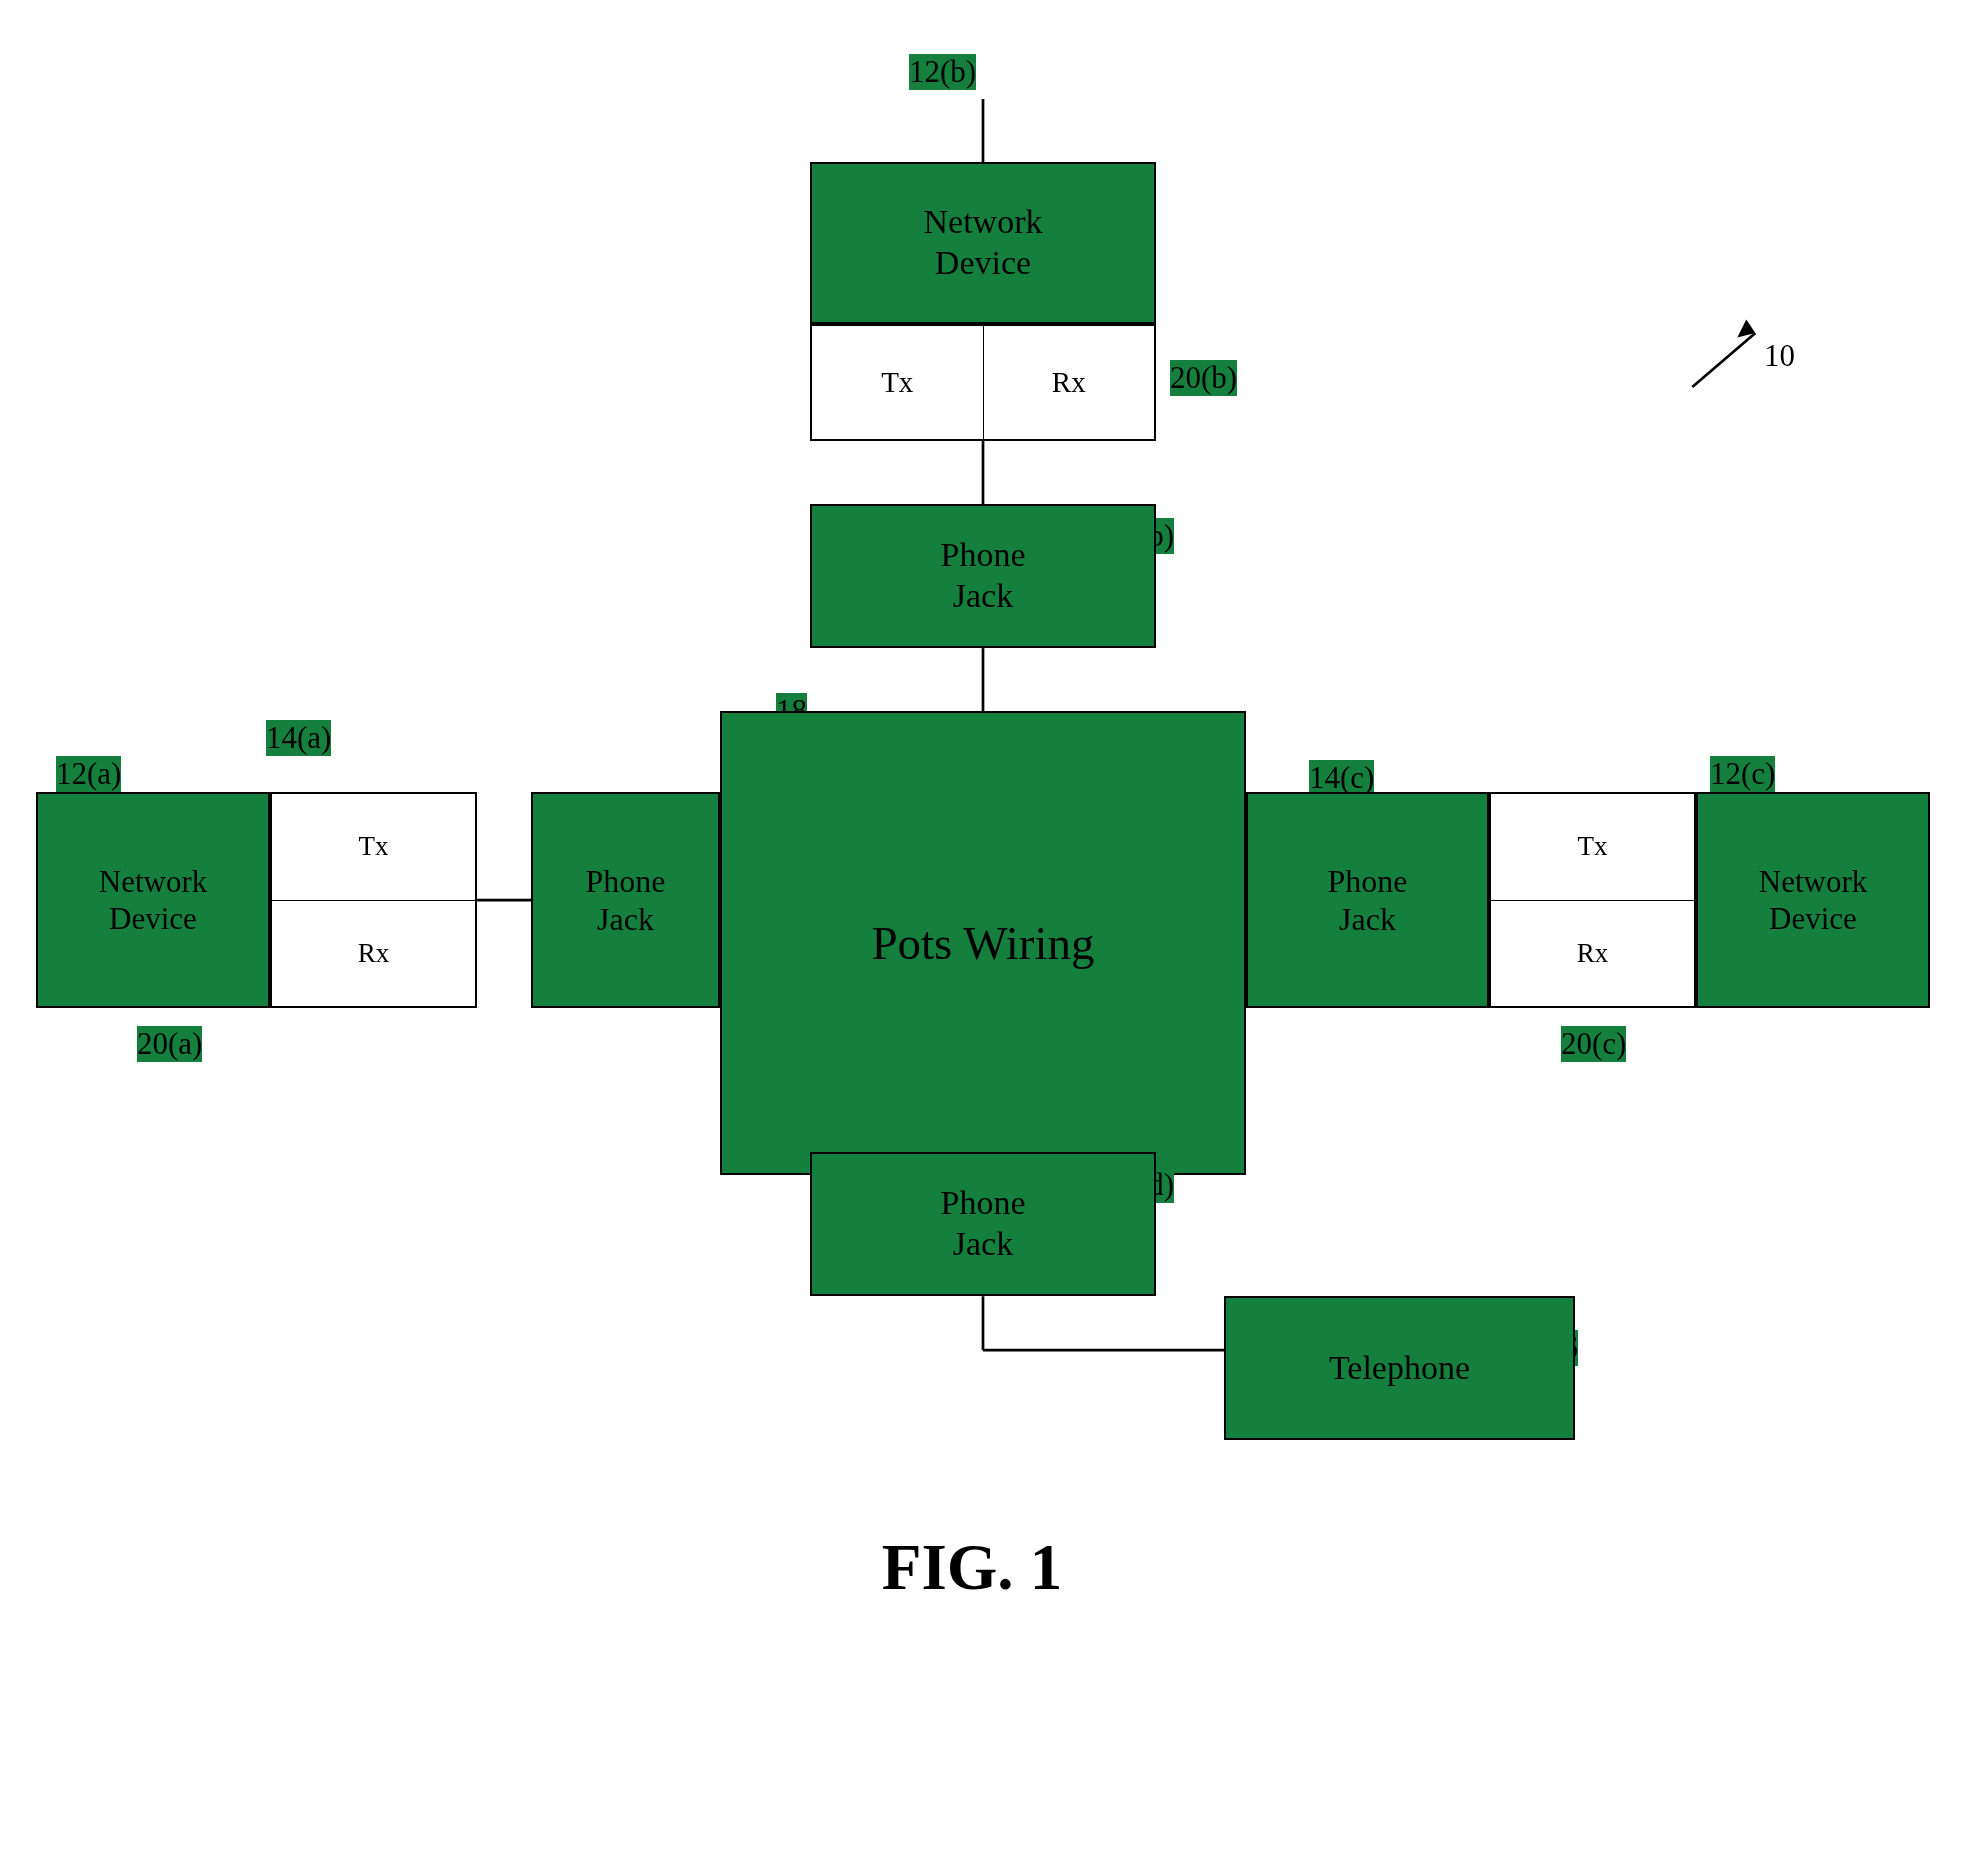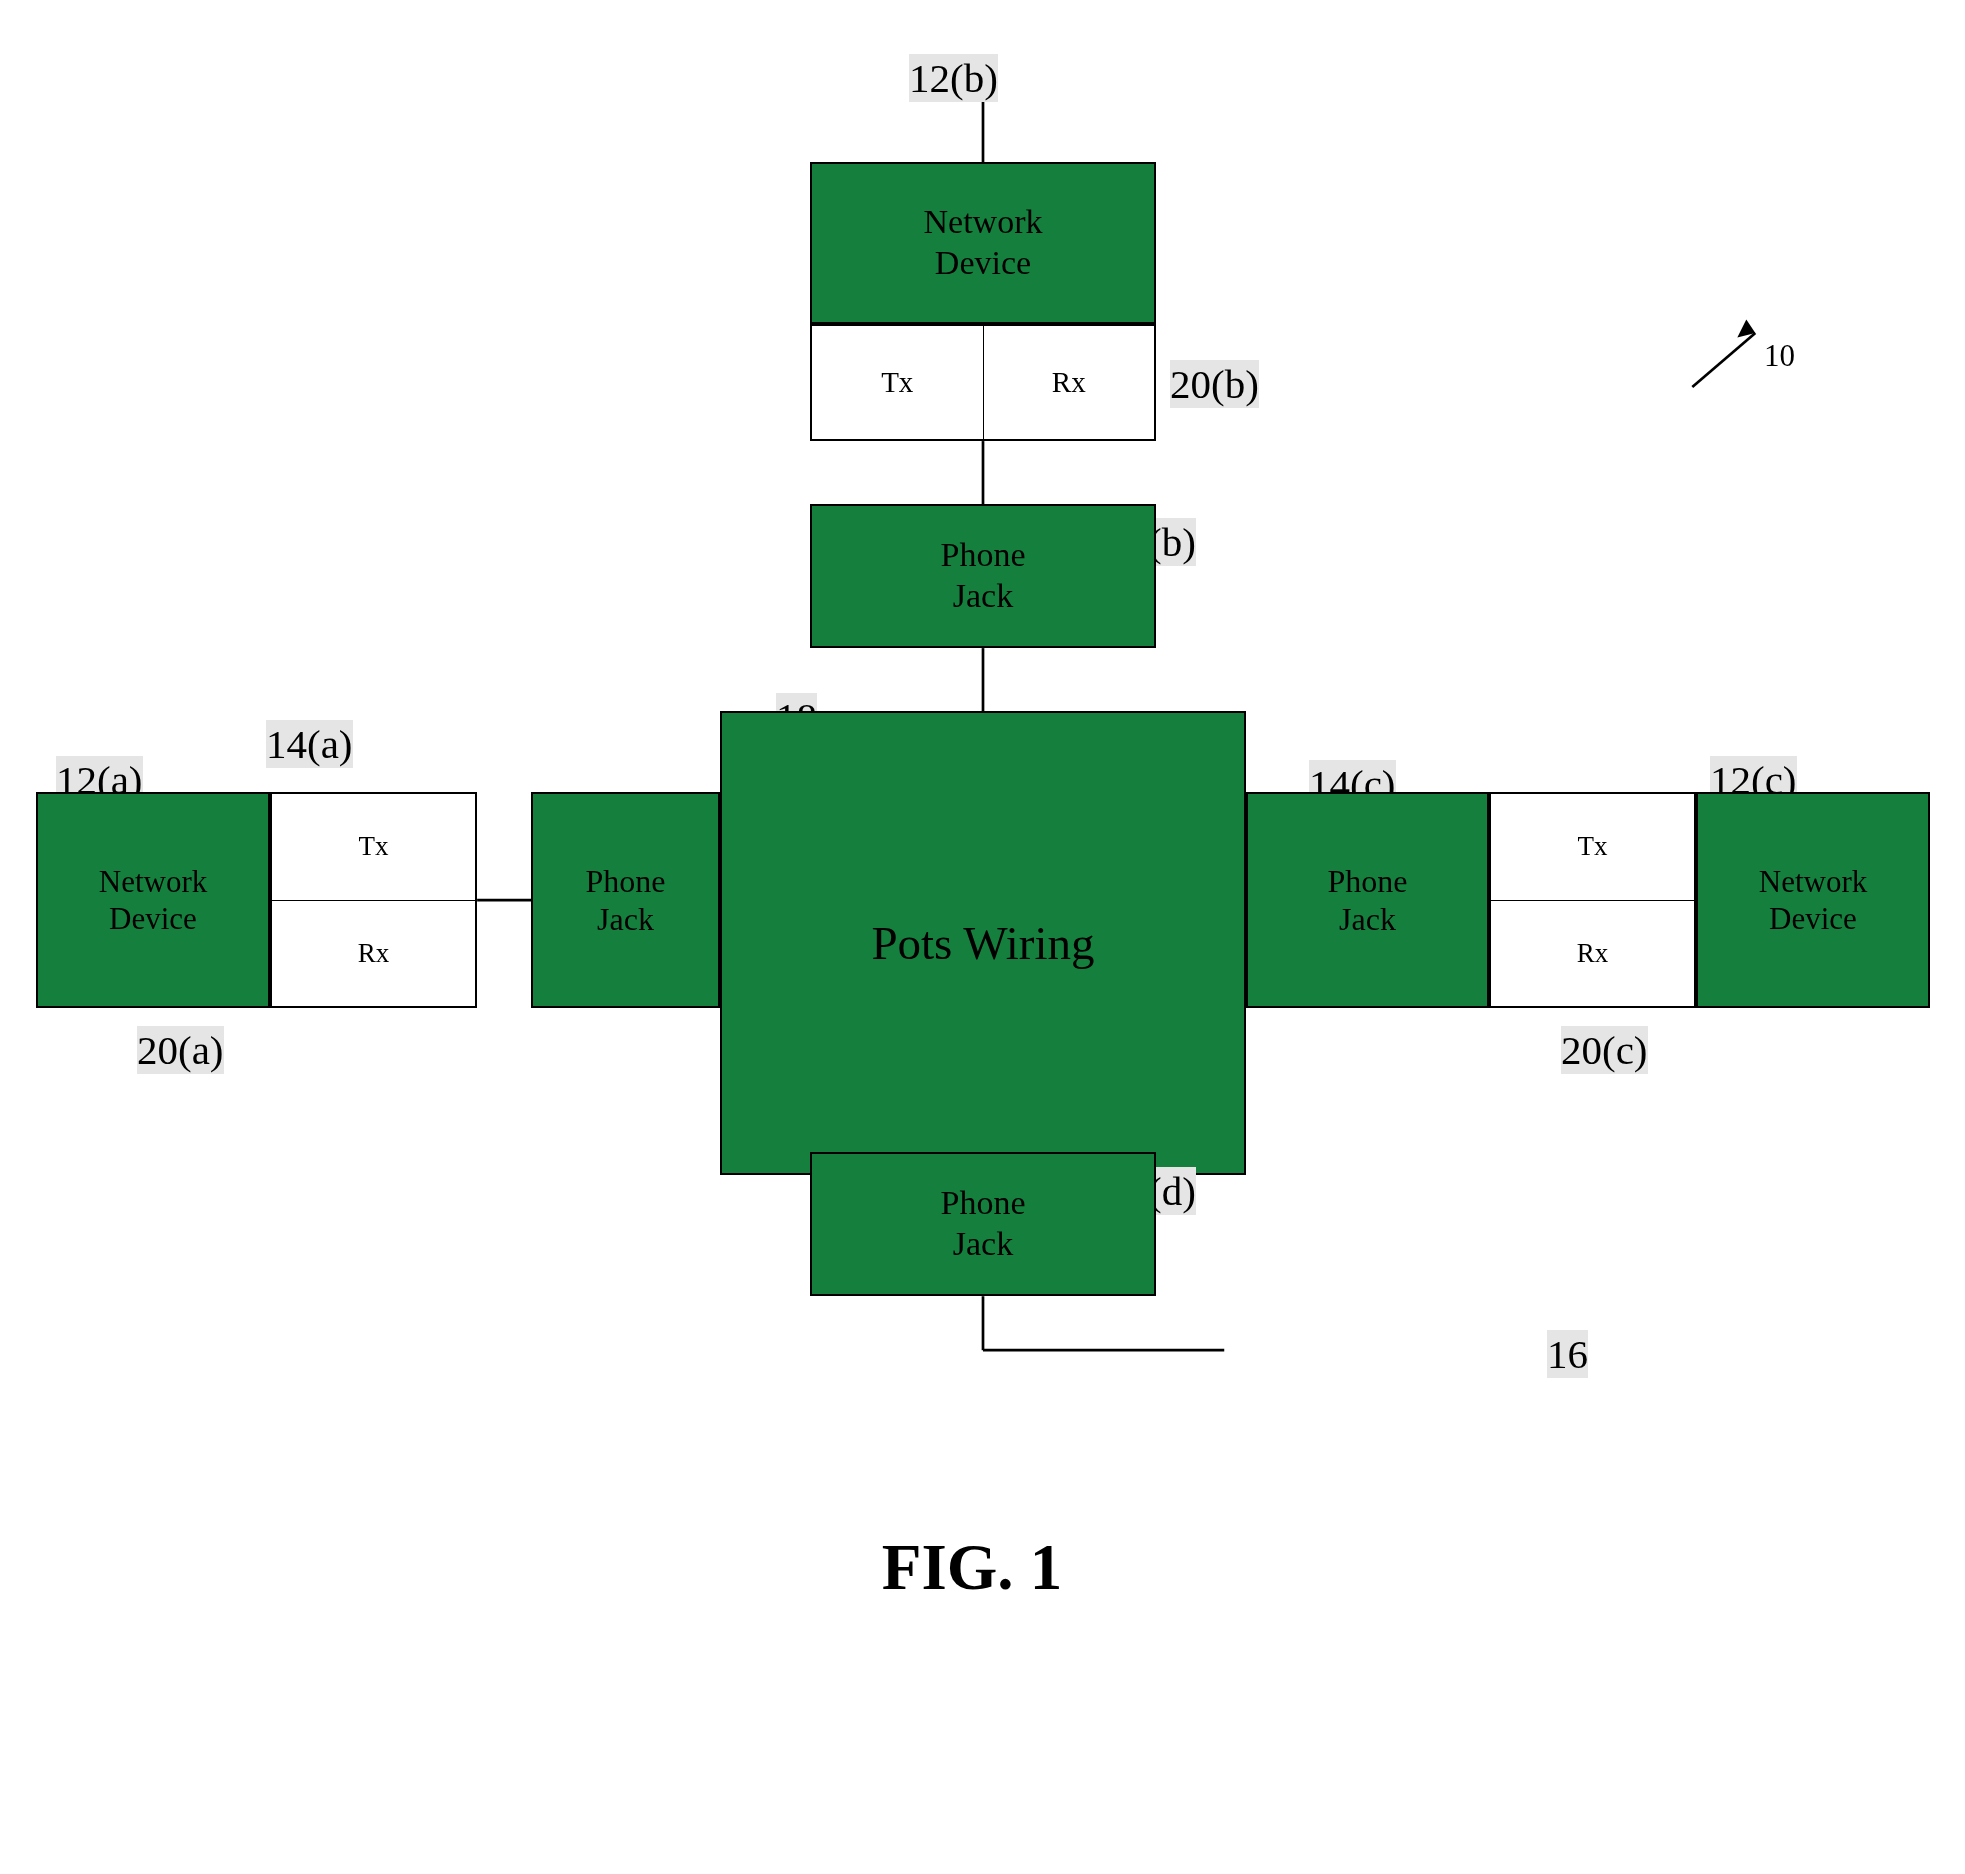--- a/index.html
+++ b/index.html
@@ -43,23 +43,23 @@
     }
 
     svg.lines line {
       stroke: #000;
       stroke-width: 3;
     }
 
     
     .label {
       position: absolute;
-      font-size: 41px;
+      font-size: 31px;
       white-space: nowrap;
-      background: #e5e5e5;
+      background: #15803d;
     }
 
     .fig-label {
       position: absolute;
       font-size: 65px;
       font-weight: bold;
       text-align: center;
     }
 
     .ref-number {
@@ -145,17 +145,18 @@
 
   <div class="label" style="left:1561px; top:1026px;">20(c)</div>
 
   <div class="label" style="left:1309px; top:760px;">14(c)</div>
   <div class="box" style="left:1246px; top:792px; width:243px; height:216px; font-size:32px;">Phone<br>Jack</div>
 
   <div class="label" style="left:1107px; top:1167px;">14(d)</div>
   <div class="box" style="left:810px; top:1152px; width:346px; height:144px; font-size:34px;">Phone<br>Jack</div>
 
   <div class="label" style="left:1547px; top:1330px;">16</div>
+  <div class="box" style="left:1224px; top:1296px; width:351px; height:144px; font-size:34px;">Telephone</div>
 
   <div class="fig-label" style="left:702px; top:1530px; width:540px;">FIG. 1</div>
 
 </div>
 
 
 </body></html>

